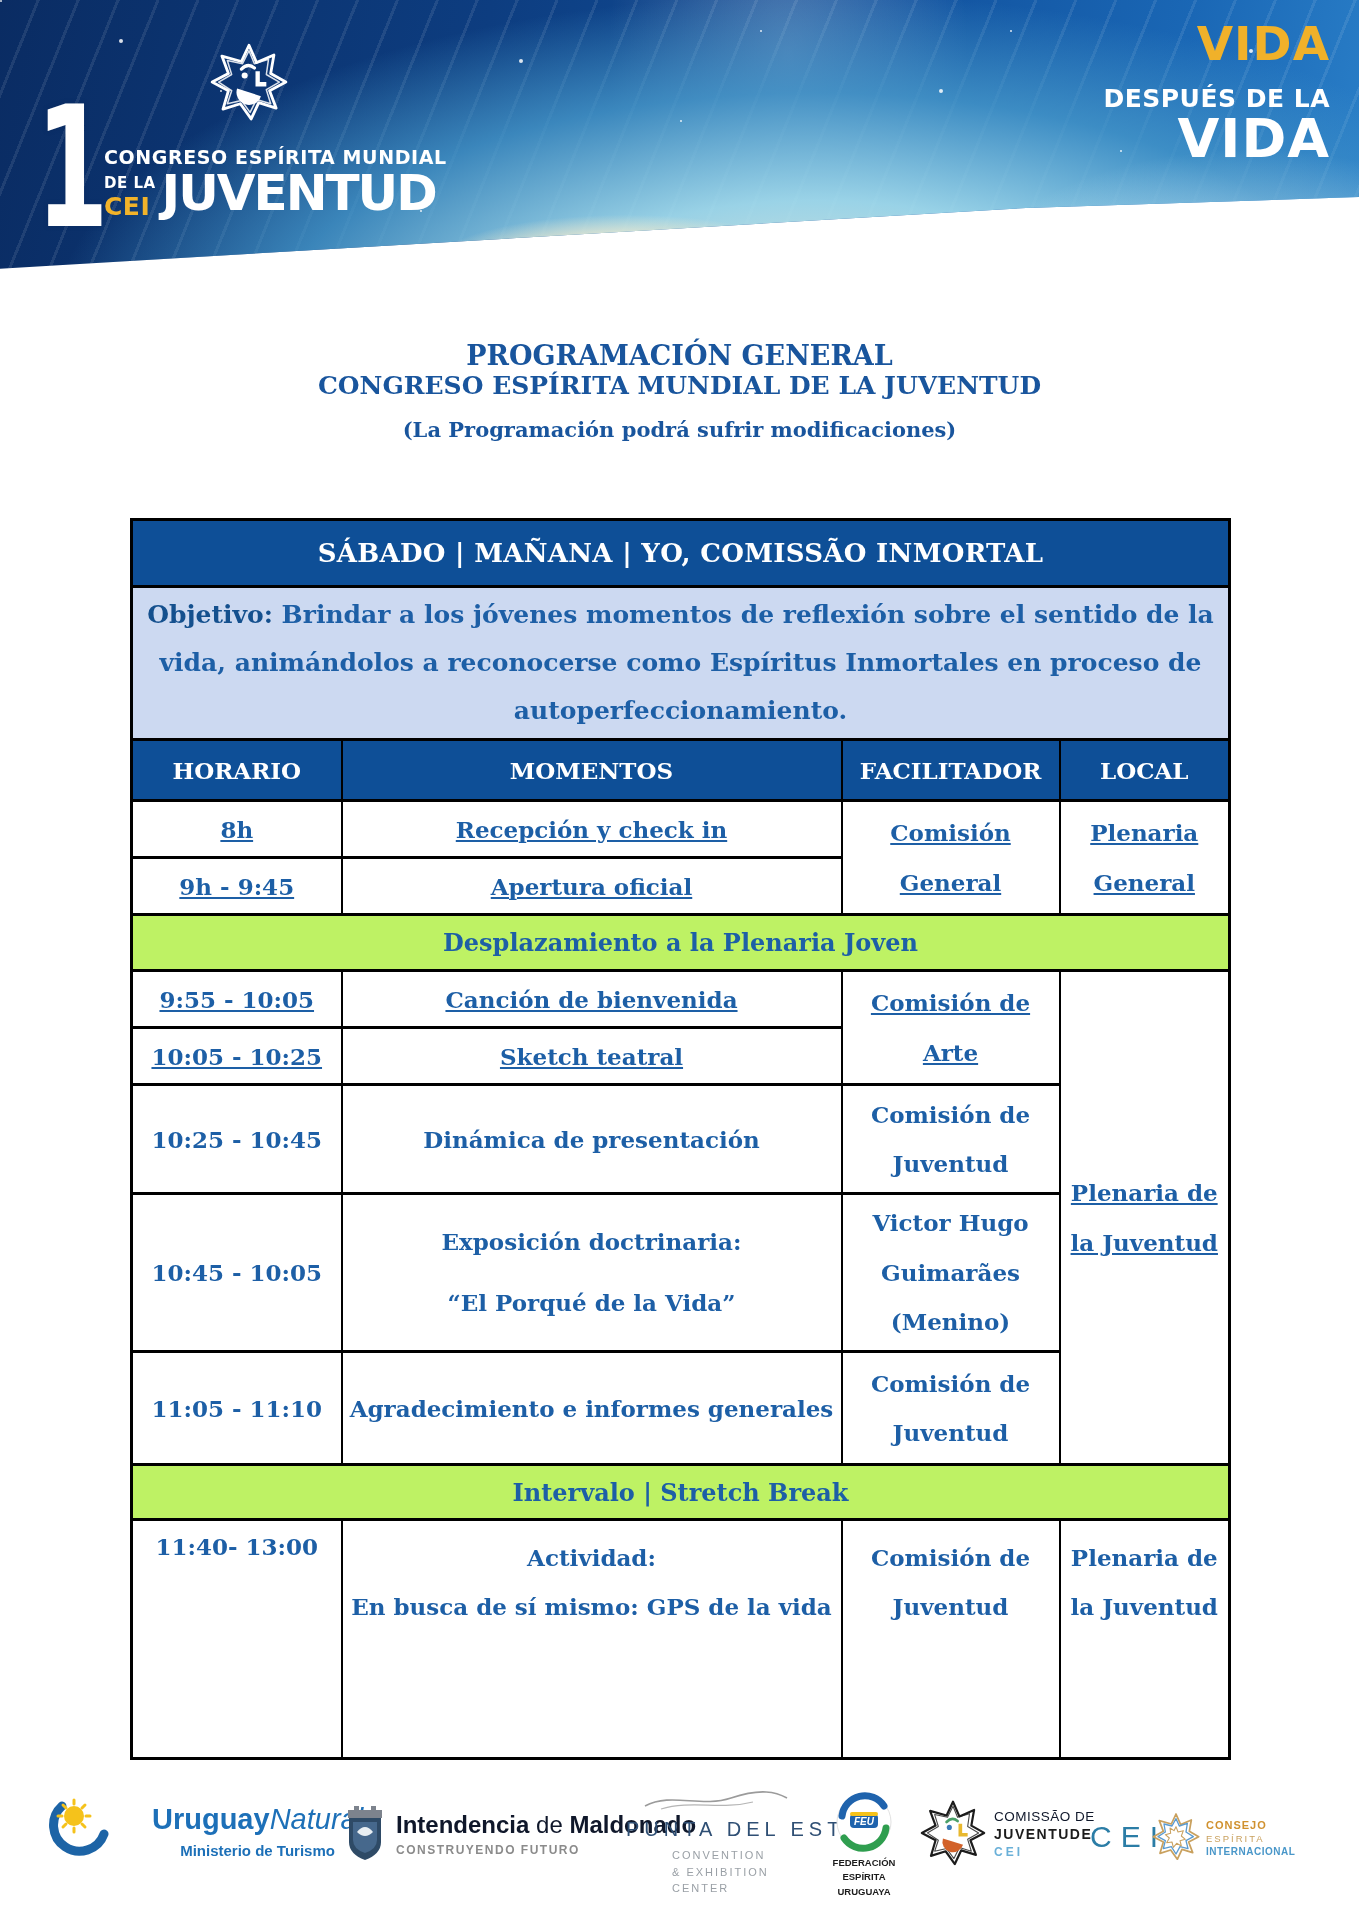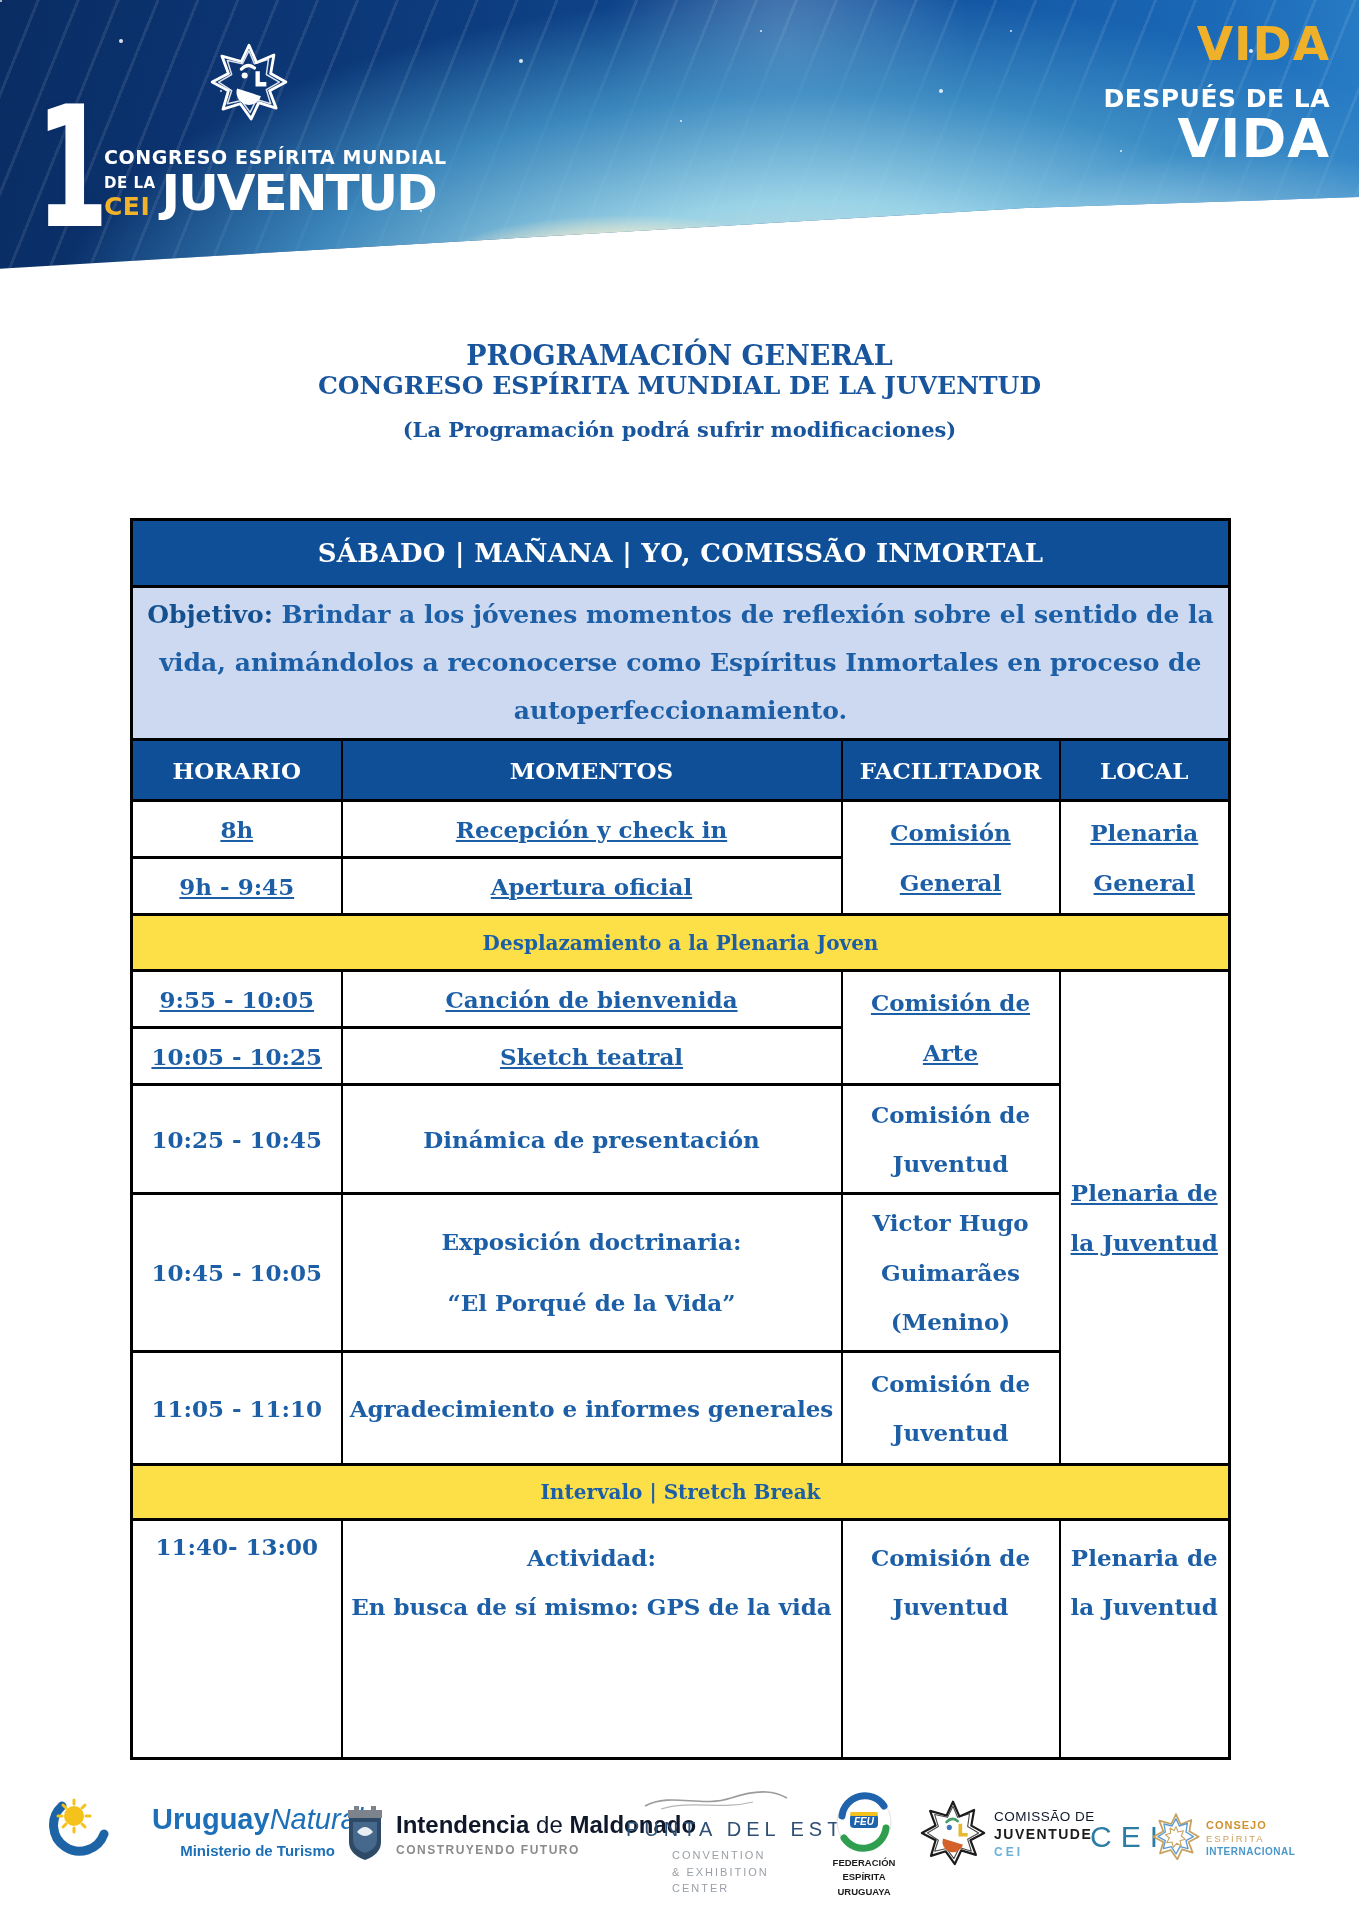--- a/index.html
+++ b/index.html
@@ -48,21 +48,21 @@
   table.schedule{border-collapse:collapse;table-layout:fixed;width:1098px;border:3px solid #000;
     color:#1d5fa6;font-weight:bold;}
   table.schedule td,table.schedule th{border:2px solid #000;border-top-width:3px;border-bottom-width:3px;
     text-align:center;vertical-align:middle;padding:0;}
   .session-row td{background:#0e4f97;color:#fff;font-size:26px;height:64px;letter-spacing:.3px;}
   .objective-row td{background:#ccd9f1;height:150px;text-align:left;font-size:25px;line-height:1.92;
     padding:0 14px;}
   .obj-label{color:#14508e;}
   .head-row th{background:#0e4f97;color:#fff;font-size:23px;height:58px;}
   td.cell{font-size:23px;}
-  .band td{background:#fde047;font-size:20px;height:53px;border-top-width:4px;border-bottom-width:4px;}
+  .band td{background:#bef264;font-size:24px;height:53px;border-top-width:4px;border-bottom-width:4px;}
   .stack{line-height:2.15;}
   .lh-big{line-height:2.65;}
   tr.h-sm td{height:54px;text-decoration:underline;}
   tr.h-band1 td{height:53px;}
   tr.h-din td{height:106px;}
   tr.h-exp td{height:155px;}
   tr.h-agr td{height:110px;}
   tr.h-band2 td{height:52px;}
   tr.h-act td{height:224px;vertical-align:top;padding-top:12px;}
 

